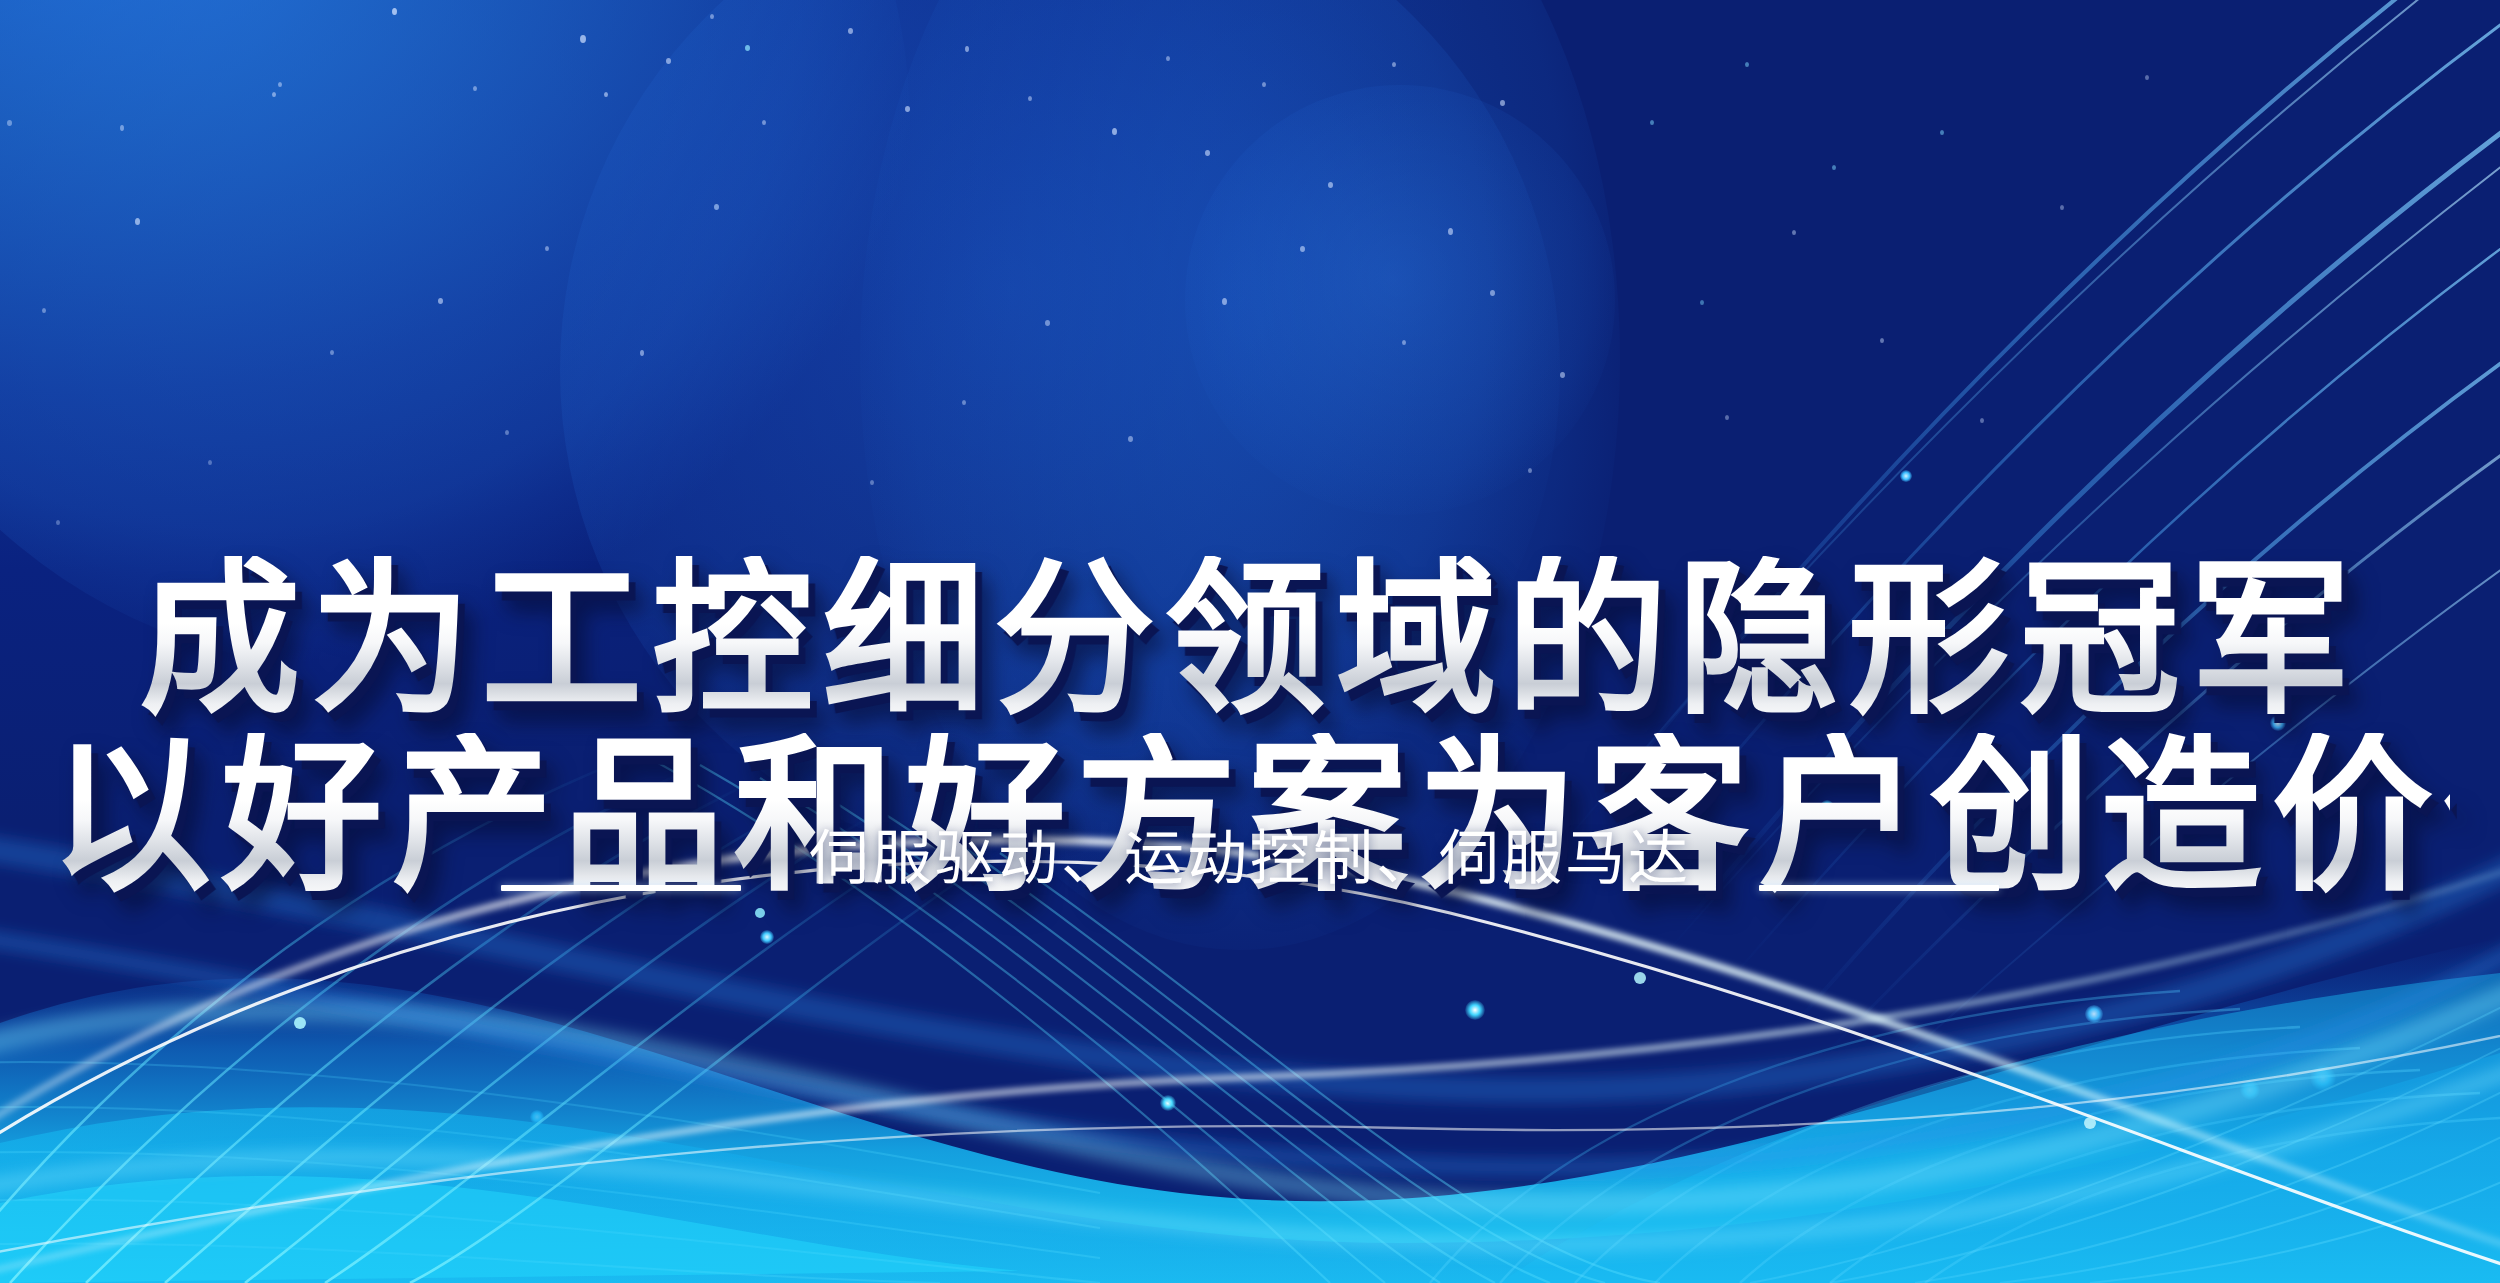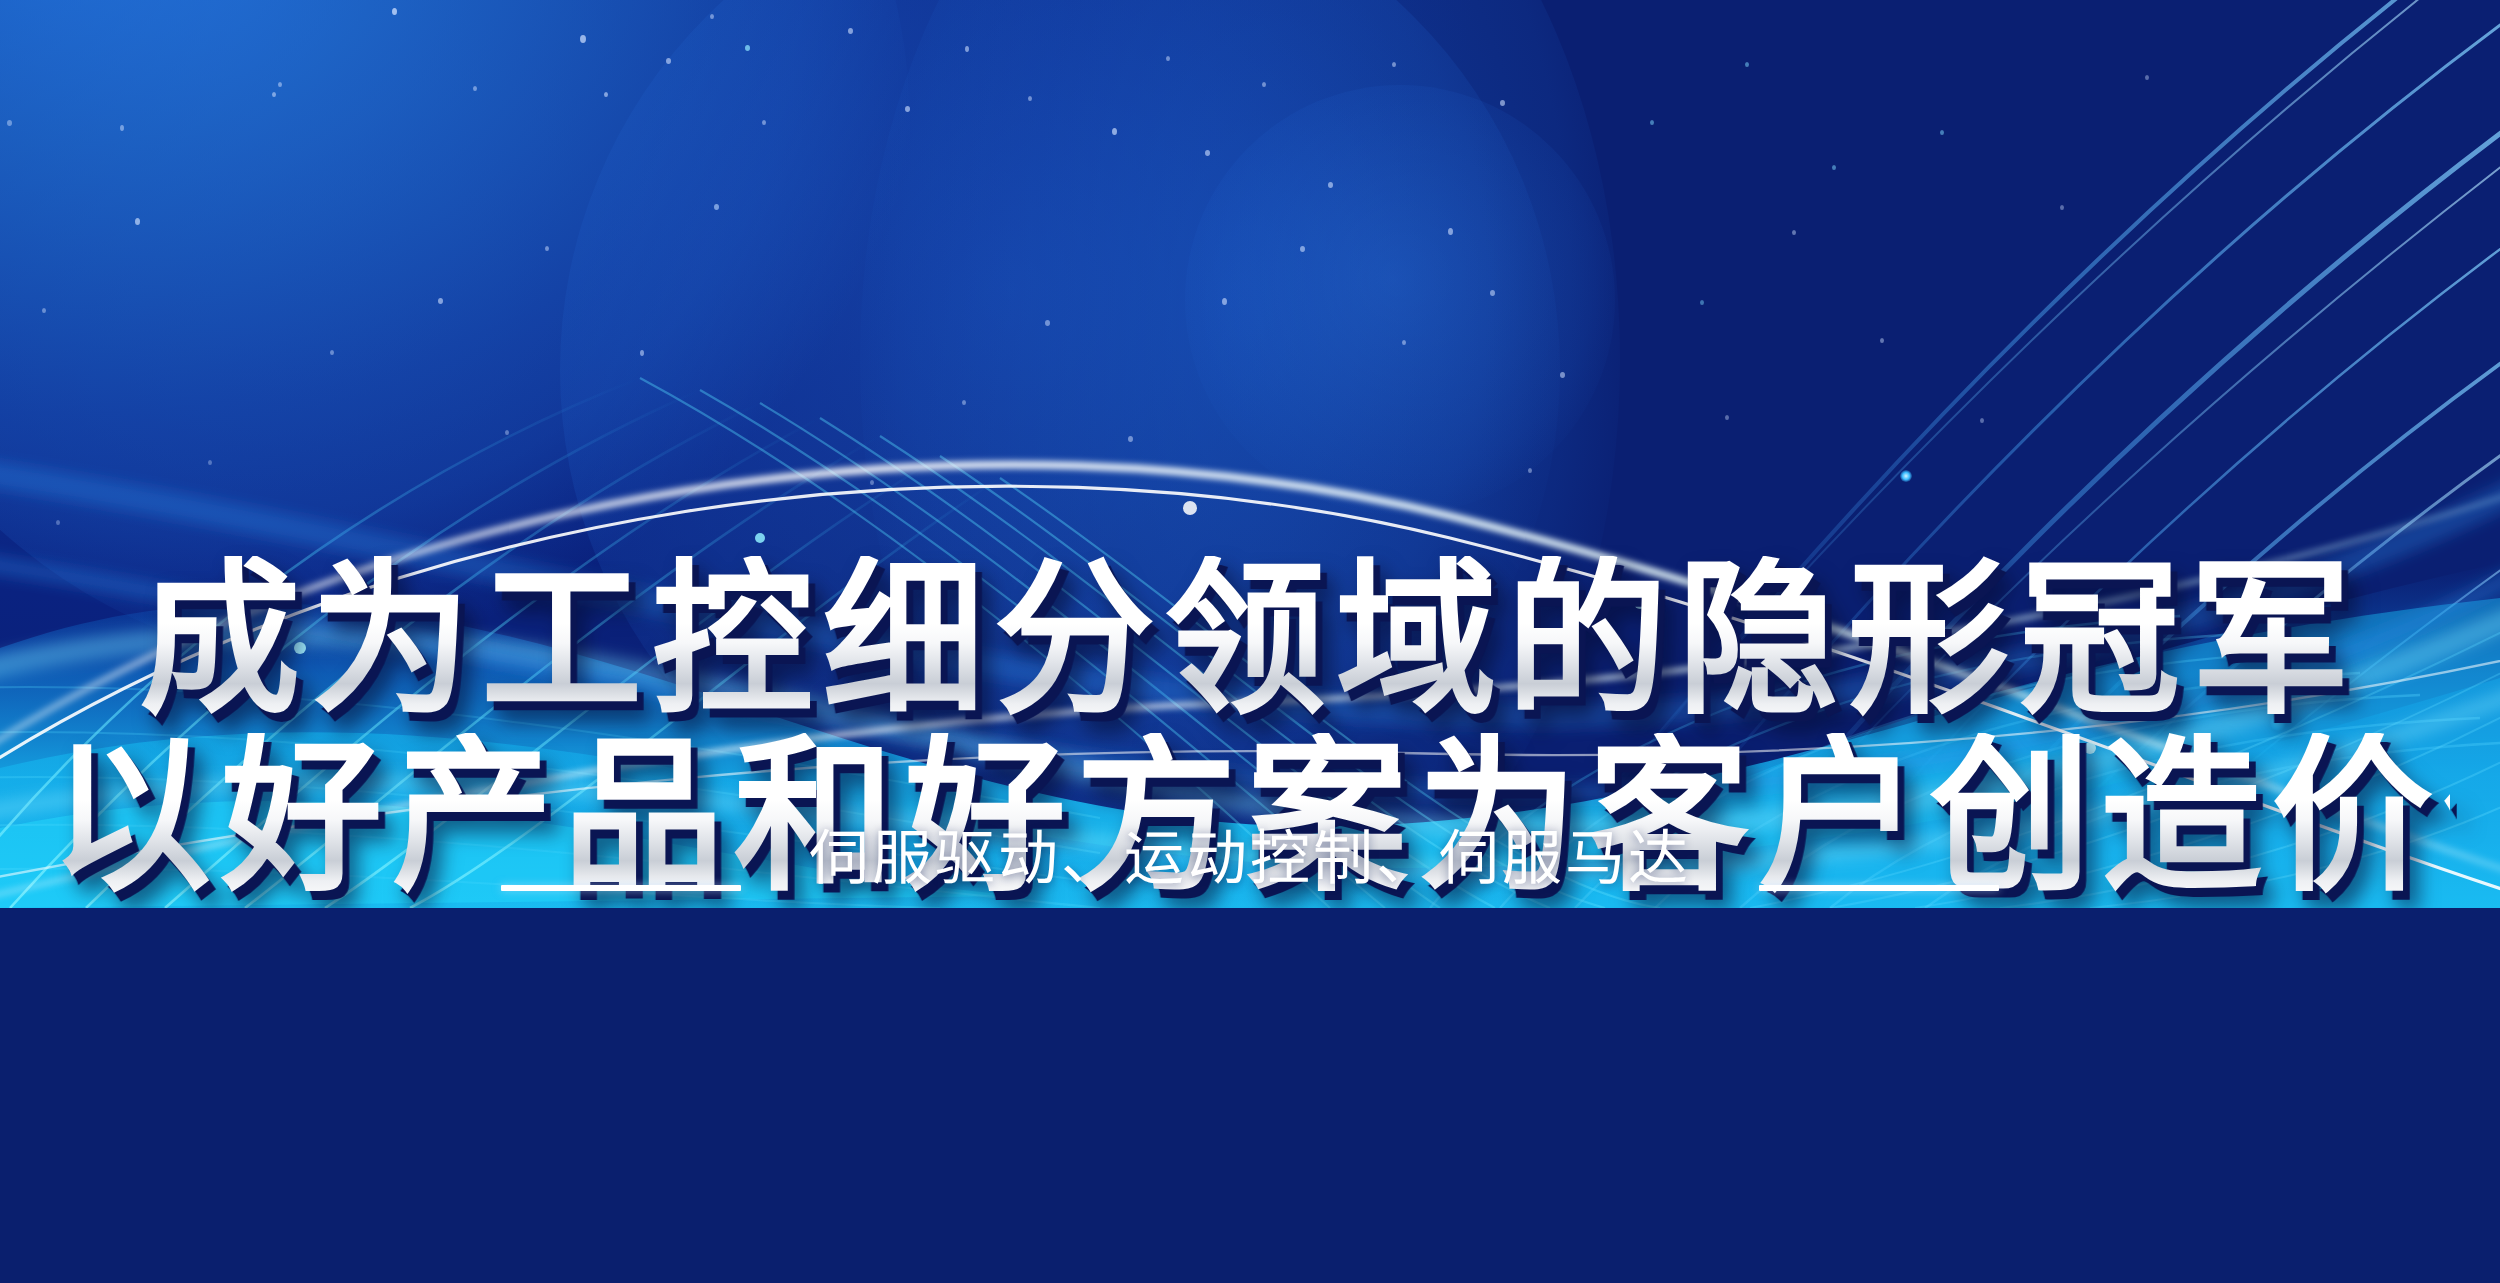--- a/index.html
+++ b/index.html
@@ -2,21 +2,21 @@
 <html lang="zh-CN"><head>
 <meta charset="utf-8">
 <title>Banner</title>
 <style>
   html,body{margin:0;padding:0;background:#0a1f6e;}
   *{box-sizing:border-box;}
 
   #banner{
     position:relative;
     width:2500px;
-    height:908px;
+    height:1283px;
     overflow:hidden;
     font-family:"Liberation Sans","DejaVu Sans",sans-serif;
     background:#0c2a8a;
     user-select:none;
   }
 
   
   .layer{position:absolute;inset:0;pointer-events:none;}
 
   

